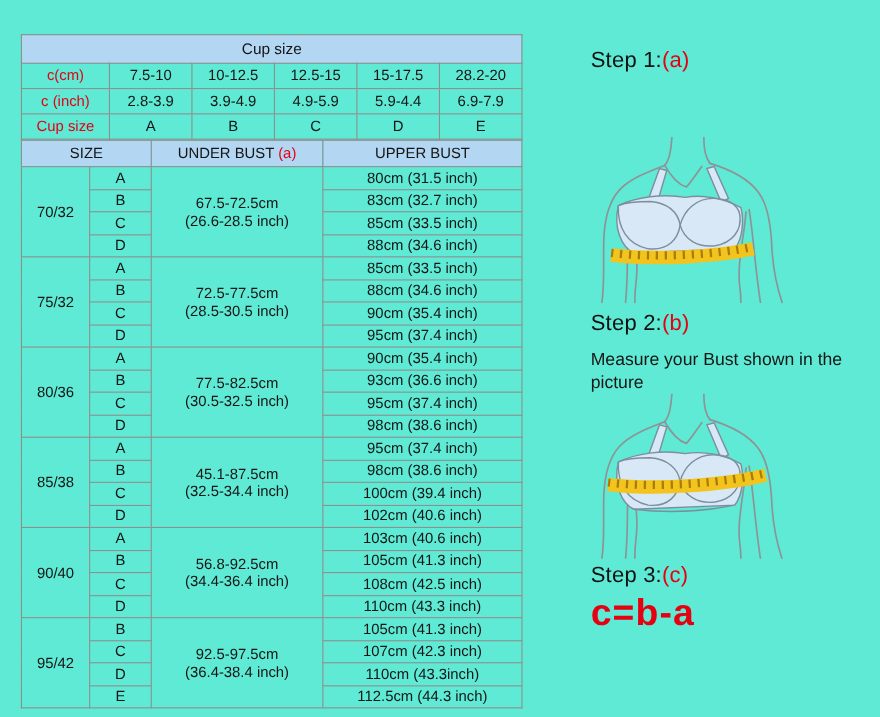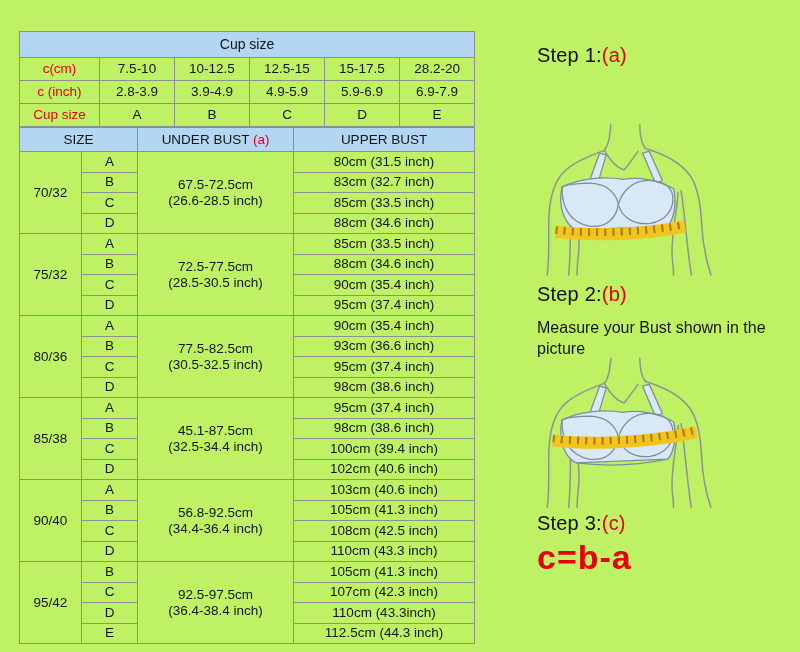--- a/index.html
+++ b/index.html
@@ -2,21 +2,21 @@
 <html style="--accent-red: #e60012; --table-header-blue: #b3d6f2; --table-border-gray: #8f8f8f; --bra-blue: #d9e8f6; --tape-yellow: #f2c41d; --figure-outline-gray: #8f9296;"><head>
 <meta charset="utf-8">
 <style>
   * { margin:0; padding:0; box-sizing:border-box; }
   html,body { background:#ffffff; }
   body {
     width:800px; height:652px;
     font-family:"Liberation Sans", sans-serif;
     color:#151515;
   }
-  .page { position:relative; width:800px; height:652px; background:#bef264; overflow:hidden; }
+  .page { position:relative; width:800px; height:652px; background:#5eead4; overflow:hidden; }
 
   
   .tables { position:absolute; left:19px; top:31px; width:455px; }
   table { border-collapse:collapse; table-layout:fixed; width:455px; }
   th, td {
     border:1px solid var(--table-border-gray,#8f8f8f);
     font-weight:normal; text-align:center; vertical-align:middle;
     font-size:13.5px; color:#151515; padding:0; line-height:1.18;
     overflow:hidden; white-space:nowrap;
   }
@@ -100,21 +100,21 @@
             <td>10-12.5</td>
             <td>12.5-15</td>
             <td>15-17.5</td>
             <td>28.2-20</td>
           </tr>
           <tr>
             <th class="red">c (inch)</th>
             <td>2.8-3.9</td>
             <td>3.9-4.9</td>
             <td>4.9-5.9</td>
-            <td>5.9-6.9</td>
+            <td>5.9-4.4</td>
             <td>6.9-7.9</td>
           </tr>
           <tr>
             <th class="red">Cup size</th>
             <td>A</td>
             <td>B</td>
             <td>C</td>
             <td>D</td>
             <td>E</td>
           </tr>

